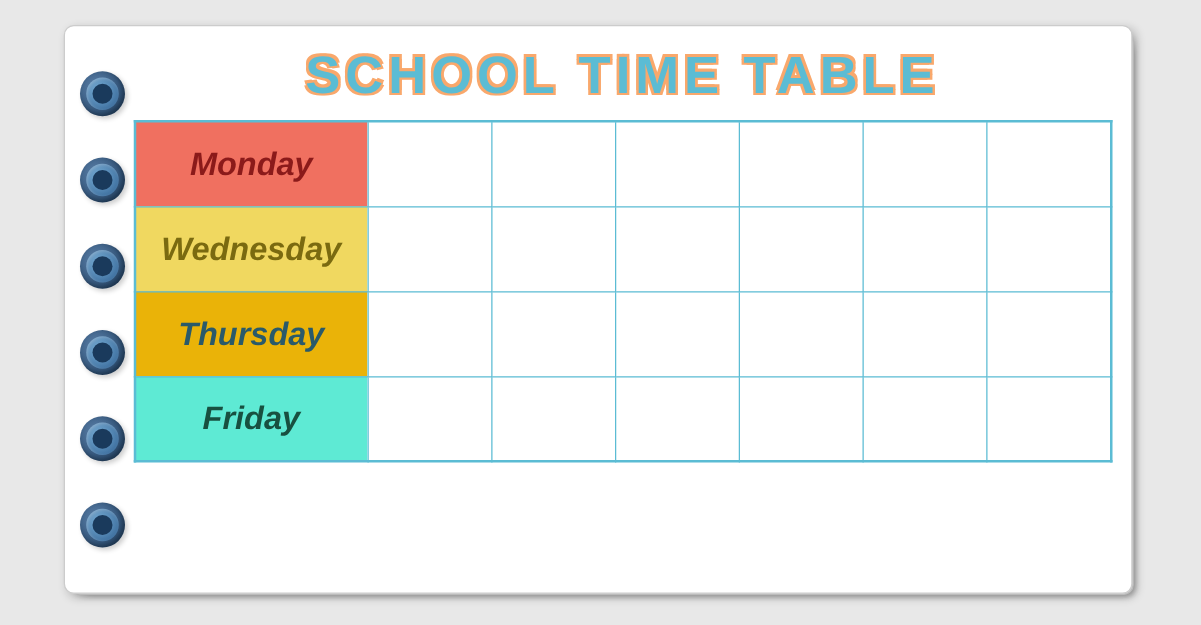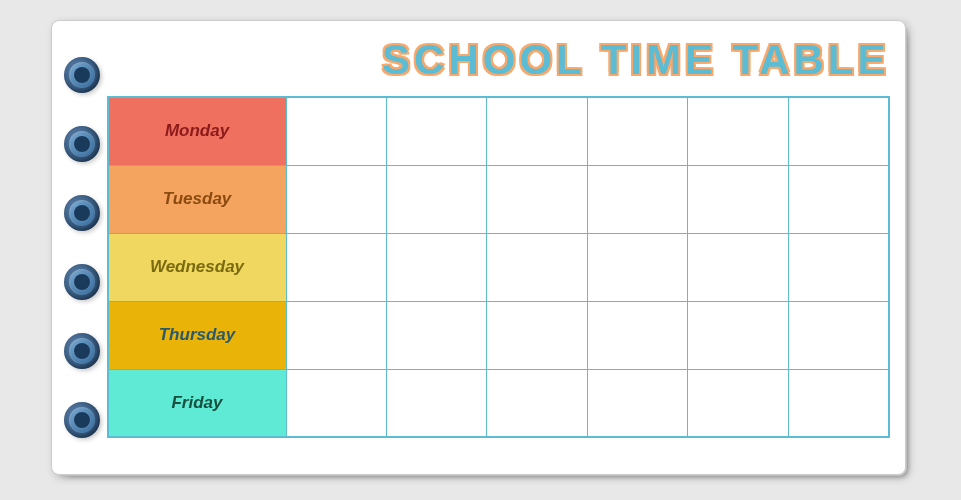--- a/index.html
+++ b/index.html
@@ -111,21 +111,21 @@
 
     
     .content-area {
       position: absolute;
       left: 55px;
       top: 15px;
       right: 15px;
       bottom: 15px;
       display: flex;
       flex-direction: column;
-      align-items: flex-end;
+      align-items: center;
     }
 
     
     .title {
       font-size: 42px;
       font-weight: 900;
       letter-spacing: 4px;
       color: #5bbcd4;
       text-shadow:
         -2px -2px 0 #f9a86c,
@@ -148,21 +148,21 @@
 
     .timetable td {
       border: 1.5px solid #5bbcd4;
       height: 68px;
       width: 90px;
     }
 
     .timetable td.day-cell {
       width: 160px;
       text-align: center;
-      font-size: 17px;
+      font-size: 26px;
       font-weight: bold;
       font-style: italic;
       padding: 0 12px;
     }
 
     .day-monday {
       background-color: #f07060;
       color: #8b1a1a;
     }
 
@@ -218,29 +218,20 @@
           <tr>
             <td class="day-cell day-monday">Monday</td>
             <td class="empty-cell"></td>
             <td class="empty-cell"></td>
             <td class="empty-cell"></td>
             <td class="empty-cell"></td>
             <td class="empty-cell"></td>
             <td class="empty-cell"></td>
           </tr>
           <tr>
-            <td class="day-cell day-tuesday">Tuesday</td>
-            <td class="empty-cell"></td>
-            <td class="empty-cell"></td>
-            <td class="empty-cell"></td>
-            <td class="empty-cell"></td>
-            <td class="empty-cell"></td>
-            <td class="empty-cell"></td>
-          </tr>
-          <tr>
             <td class="day-cell day-wednesday">Wednesday</td>
             <td class="empty-cell"></td>
             <td class="empty-cell"></td>
             <td class="empty-cell"></td>
             <td class="empty-cell"></td>
             <td class="empty-cell"></td>
             <td class="empty-cell"></td>
           </tr>
           <tr>
             <td class="day-cell day-thursday">Thursday</td>

